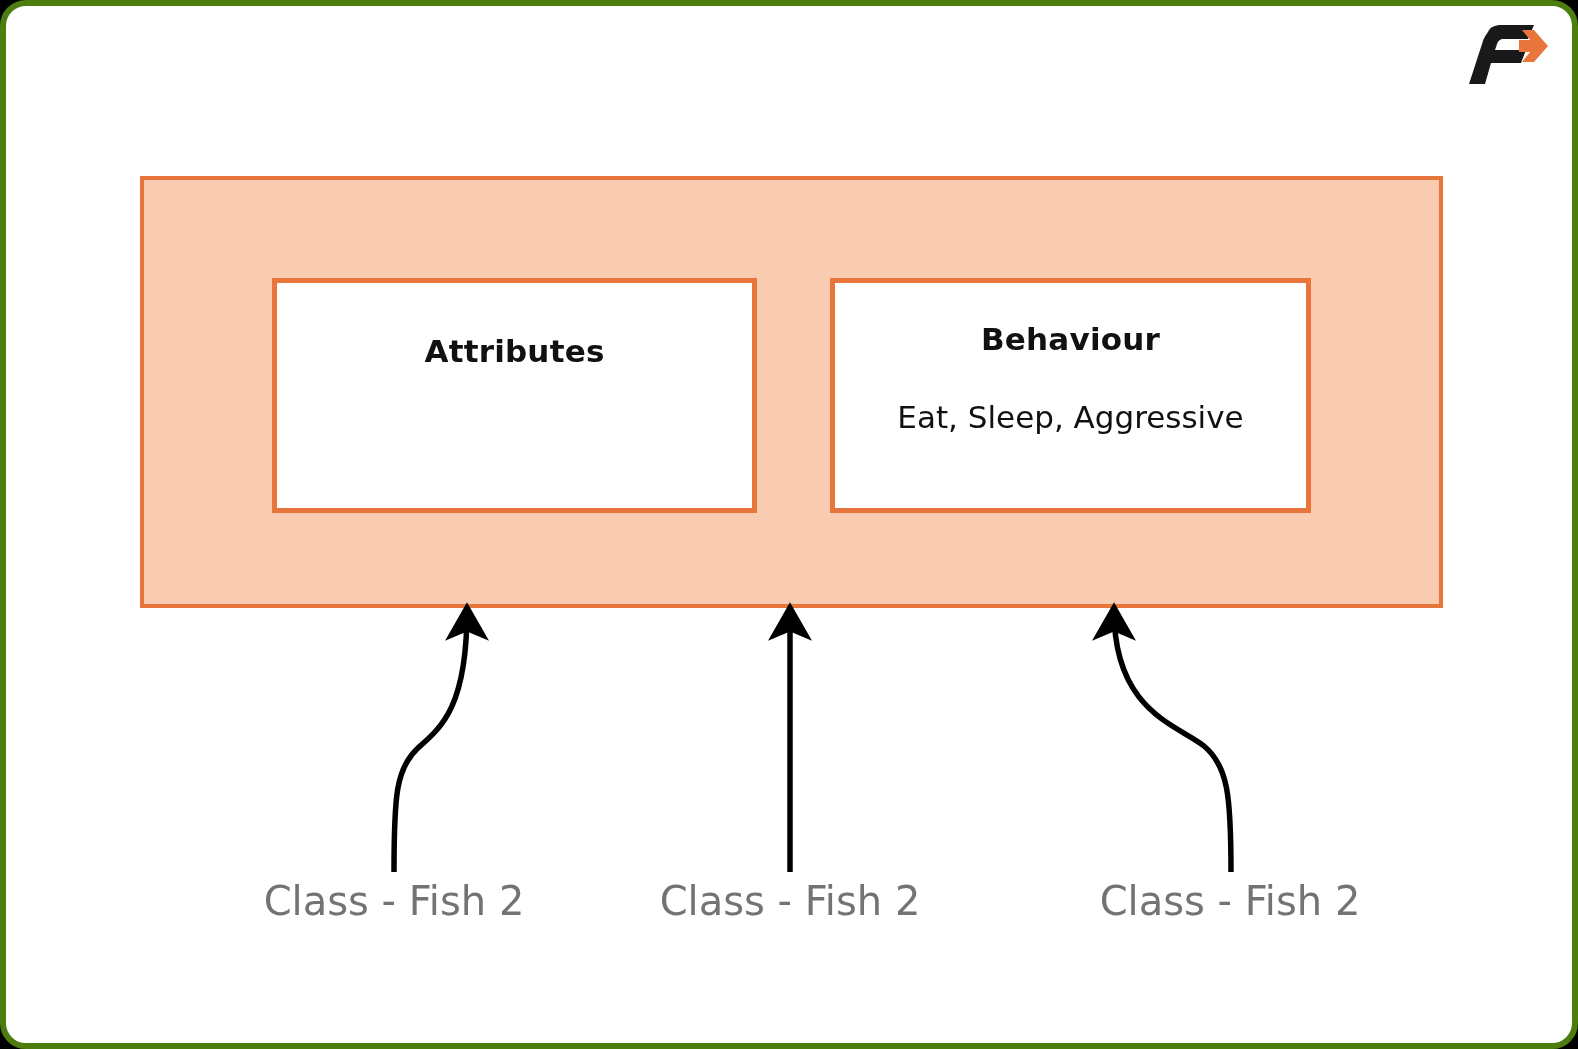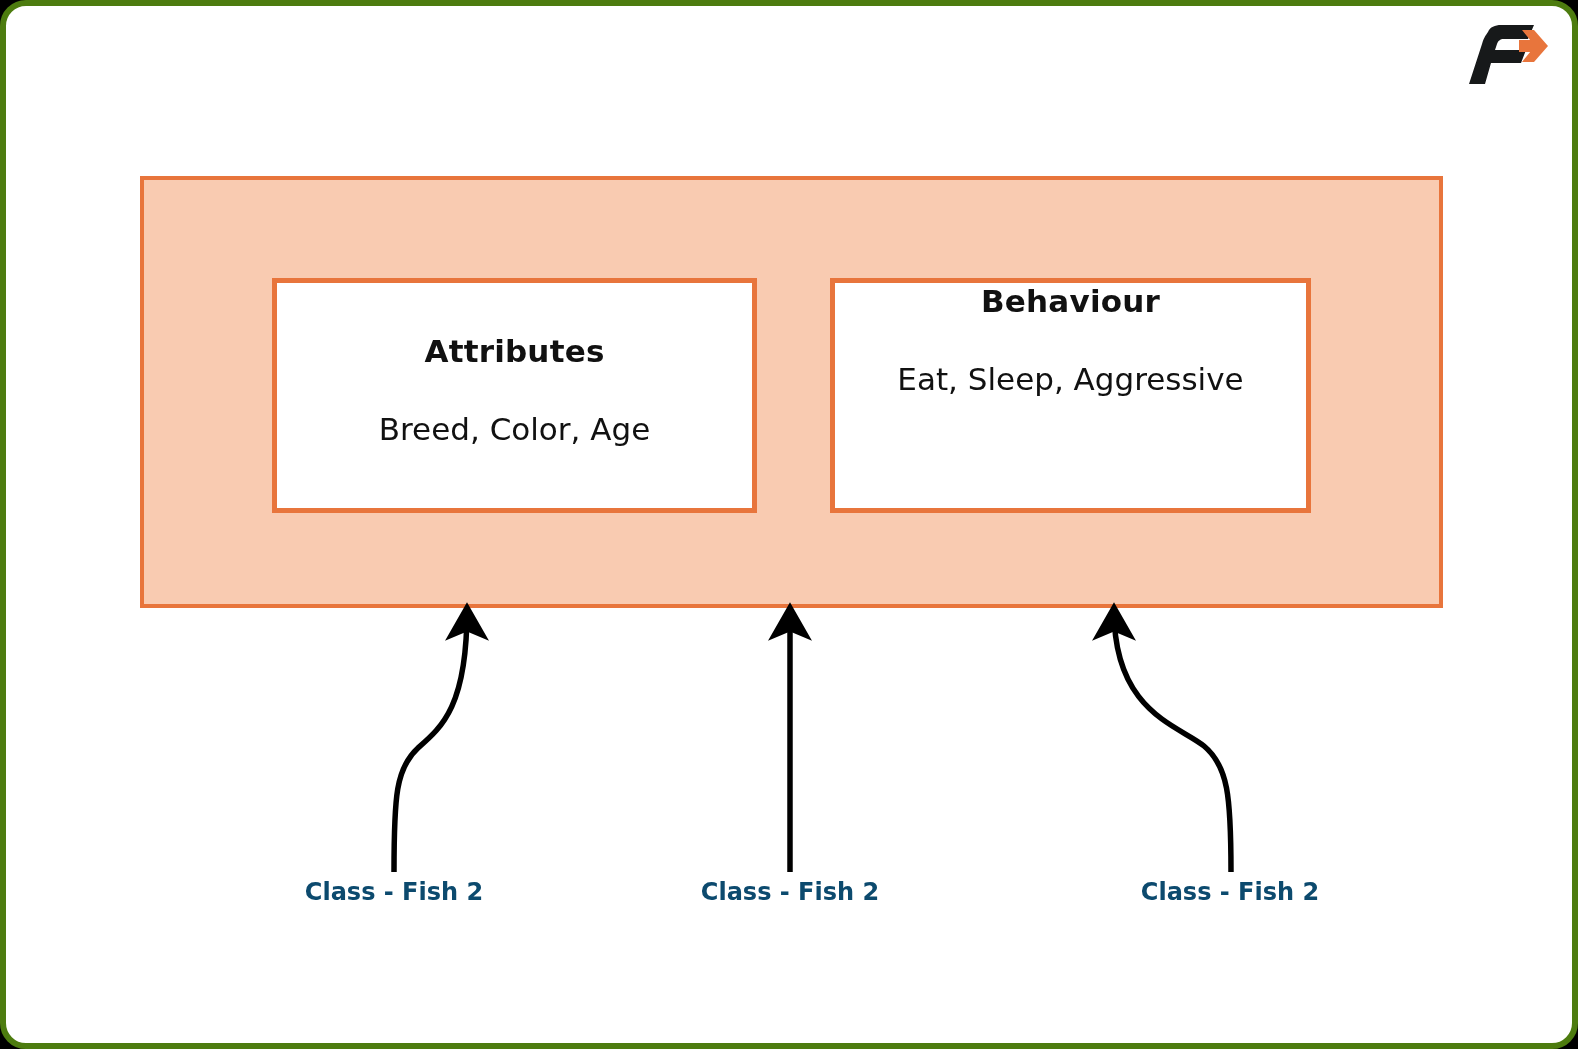--- a/index.html
+++ b/index.html
@@ -56,21 +56,21 @@
   .member-box.behaviour  { left: 686px; width: 481px; }
 
   .member-title {
     font-weight: bold;
     font-size: 31px;
     color: #111111;
     letter-spacing: .2px;
     white-space: nowrap;
   }
   .member-title.attributes-title { margin-top: 50px; }
-  .member-title.behaviour-title  { }
+  .member-title.behaviour-title  { margin-top: 38px; }
 
   .member-items {
     font-weight: normal;
     font-size: 31px;
     color: #111111;
     white-space: nowrap;
   }
   .member-items.attributes-items { margin-top: 42px; }
   .member-items.behaviour-items  { margin-top: 42px; }
 
@@ -80,23 +80,23 @@
     left: 0;
     top: 0;
     width: 1578px;
     height: 1049px;
     pointer-events: none;
   }
 
   
   .class-label {
     position: absolute;
-    font-weight: bold;
-    font-size: 24px;
-    color: #0c4a6e;
+    font-weight: normal;
+    font-size: 40px;
+    color: #737373;
     white-space: nowrap;
     transform: translateX(-50%);
   }
   .class-label.one   { left: 388px;  top: 872px; }
   .class-label.two   { left: 784px;  top: 872px; }
   .class-label.three { left: 1224px; top: 872px; }
 </style>
 </head>
 <body>
 
@@ -107,21 +107,20 @@
       <path d="M28 8 C30 3 35 1 41 1 L74 1 L68 15 L44 15 C40 15 38 17 37 20 L35 26 L66 26 L61 39 L31 39 L25 60 L9 60 L22 20 C24 13 26 11 28 8 Z" fill="#17191A"></path>
       <path d="M62 6 L74 6 L88 22 L74 38 L62 38 L75 22 Z" fill="#E8753C"></path>
       <path d="M59 16 L78 16 L78 28 L59 28 Z" fill="#E8753C"></path>
     </svg>
   </div>
 
   <div class="class-panel">
 
     <div class="member-box attributes">
       <div class="member-title attributes-title">Attributes</div>
-      <div class="member-items attributes-items">Breed, Color, Age</div>
     </div>
 
     <div class="member-box behaviour">
       <div class="member-title behaviour-title">Behaviour</div>
       <div class="member-items behaviour-items">Eat, Sleep, Aggressive</div>
     </div>
 
   </div>
 
   <svg class="connectors" viewBox="0 0 1578 1049">

